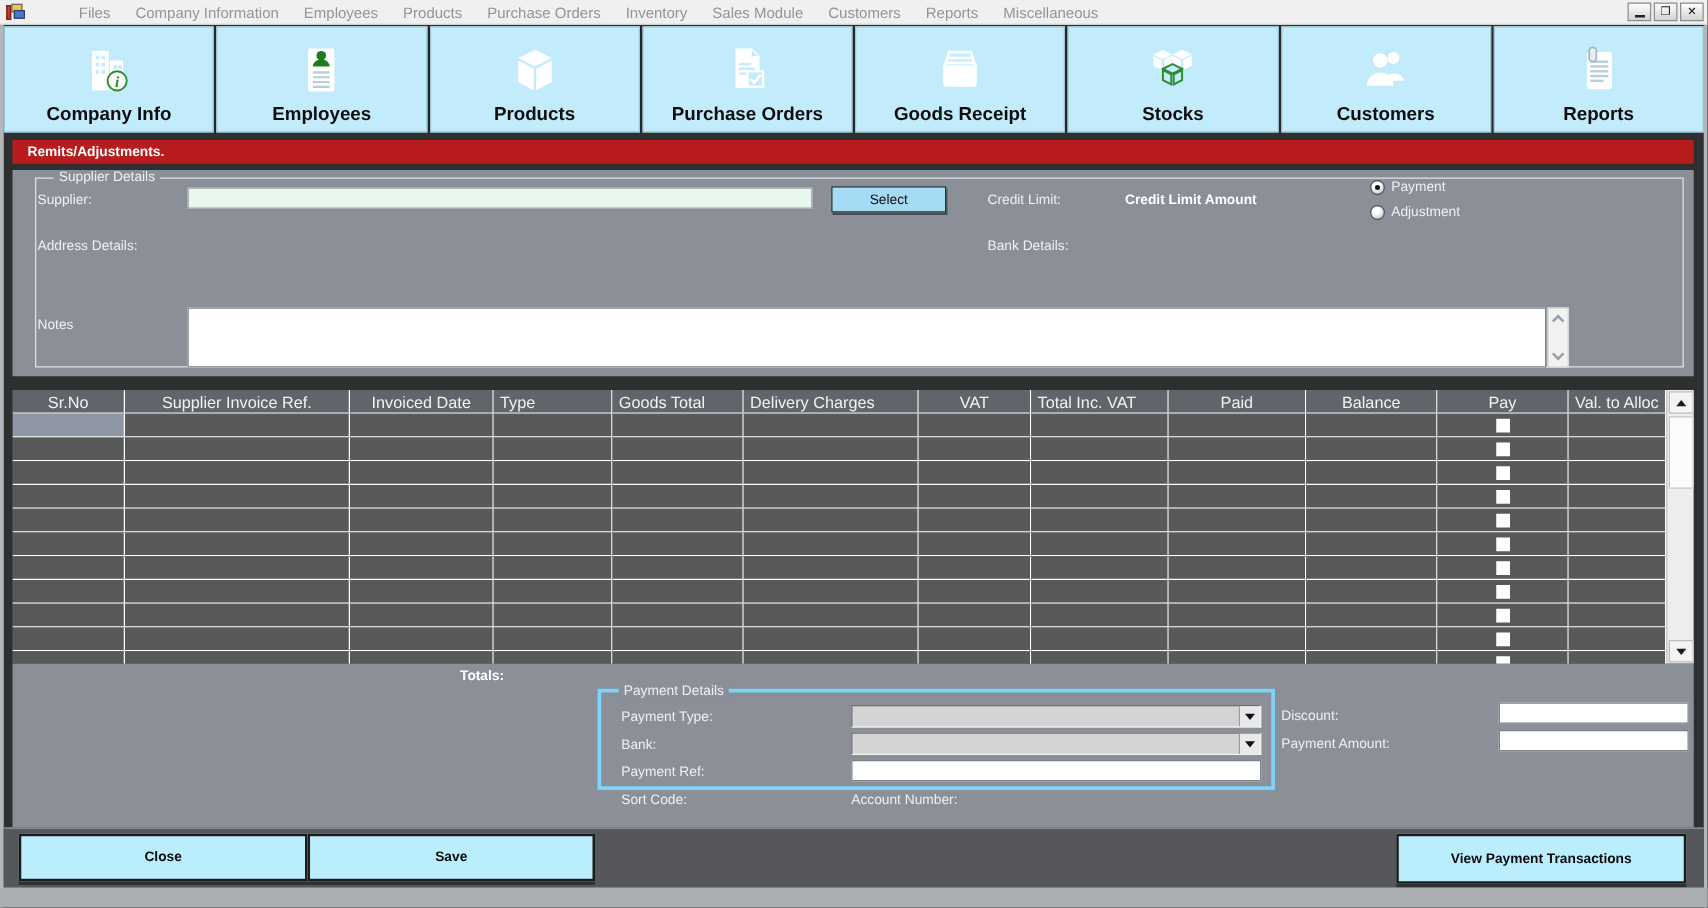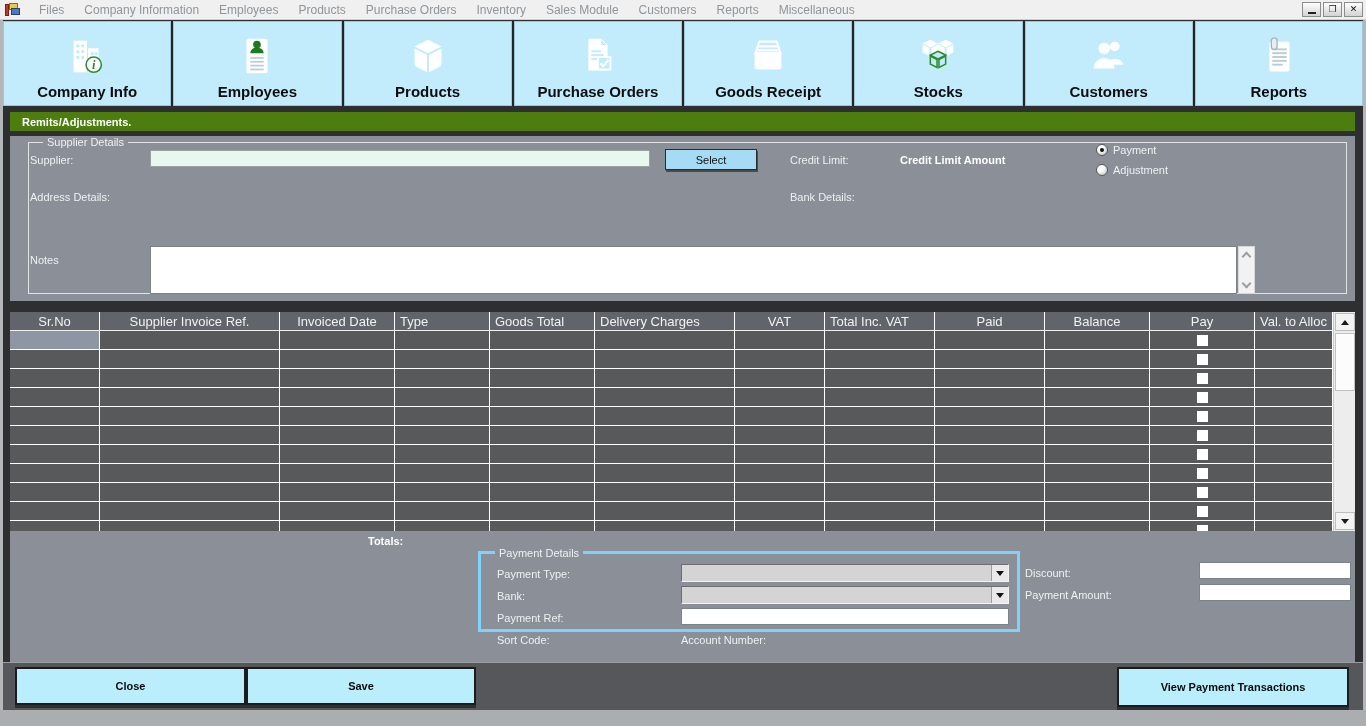--- a/index.html
+++ b/index.html
@@ -1,21 +1,21 @@
 <!DOCTYPE html>
 <html><head>
 <meta charset="utf-8">
 <style>
   * { margin:0; padding:0; box-sizing:border-box; }
   html,body { width:1366px; height:726px; overflow:hidden; }
   body { font-family:"Liberation Sans", sans-serif; background:#2e2f30; }
   #app { position:absolute; top:0; left:0; width:1366px; height:726px; background:#2e2f30; }
 
   
-  .menubar { position:absolute; top:0; left:0; width:1366px; height:20px; background:#f0f0f0; border-bottom:1px solid #cfcfcf; display:flex; align-items:center; }
+  .menubar { position:absolute; top:0; left:0; width:1366px; height:20px; background:#f0f0f0; border-bottom:1px solid #cfcfcf; display:flex; align-items:center;gap:24px; }
   .app-icon { width:16px; height:14px; margin:0 8px 0 5px; position:relative; }
   .app-icon .bar { position:absolute; left:0; top:1px; width:4px; height:12px; background:#c0392b; border:1px solid #7a1f14; }
   .app-icon .sq1 { position:absolute; left:4px; top:0; width:9px; height:7px; background:#e8c84a; border:1px solid #6b6b6b; }
   .app-icon .sq2 { position:absolute; left:6px; top:5px; width:9px; height:7px; background:#4a78c8; border:1px solid #2d3f66; }
   .menu-items { display:flex; height:100%; align-items:center; }
   .menu-item { color:#8f959a; font-size:12px; padding:0 10px; height:100%; display:flex; align-items:center; cursor:default; }
   .win-controls { position:absolute; right:3px; top:2px; display:flex; gap:2px; }
   .win-btn { width:19px; height:15px; background:linear-gradient(#ffffff,#d2d2d2); border:1px solid #8c8c8c; font-size:9px; color:#111; display:flex; align-items:center; justify-content:center; line-height:1; }
   .win-btn .min-glyph { display:block; width:8px; height:2px; background:#222; margin-top:7px; }
 
@@ -24,21 +24,21 @@
   .tb-btn { flex:1; background:#c2ebfb; border:1px solid #9fc6d6; display:flex; flex-direction:column; align-items:center; justify-content:flex-end; padding-bottom:5px; cursor:default; }
   .tb-icon { height:52px; display:flex; align-items:center; justify-content:center; }
   .tb-label { font-size:15px; font-weight:bold; color:#0d0d0d; }
 
   
   .edge-left  { position:absolute; left:0; top:20px; width:3px;  height:706px; background:#b4b7ba; }
   .edge-right { position:absolute; right:0; top:20px; width:3px; height:706px; background:#b4b7ba; }
   .bottom-strip { position:absolute; left:0; top:710px; width:1366px; height:16px; background:#abaeb0; }
 
   
-  .title-bar { position:absolute; left:10px; top:112px; width:1345px; height:19px; background:#4d7c0f; color:#ffffff; font-size:11px; font-weight:bold; display:flex; align-items:center; padding-left:12px; }
+  .title-bar { position:absolute; left:10px; top:112px; width:1345px; height:19px; background:#b91c1c; color:#ffffff; font-size:11px; font-weight:bold; display:flex; align-items:center; padding-left:12px; }
 
   
   .supplier-panel { position:absolute; left:10px; top:136px; width:1345px; height:165px; background:#8a8f98; }
   .groupbox { position:absolute; border:1px solid #dfe3e6; }
   .groupbox .legend { position:absolute; top:-7px; left:14px; background:#8a8f98; color:#eef1f2; font-size:11px; padding:0 4px; }
   .lbl { position:absolute; color:#eef1f2; font-size:11px; white-space:nowrap; }
   .lbl.bold { font-weight:bold; color:#ffffff; }
   .input-green { position:absolute; background:#e9f8ef; border:1px solid #9aa0a0; height:17px; font-size:11px; padding:0 4px; font-family:"Liberation Sans",sans-serif; }
   .input-white { position:absolute; background:#ffffff; border:1px solid #7d8289; height:17px; font-size:11px; padding:0 4px; font-family:"Liberation Sans",sans-serif; }
   .select-btn { position:absolute; left:655px; top:13px; width:92px; height:21px; background:#a5dbf4; border:1px solid #2b2b2b; box-shadow:1px 2px 0 rgba(20,20,20,.55); font-size:11px; color:#101010; display:flex; align-items:center; justify-content:center; cursor:default; }

